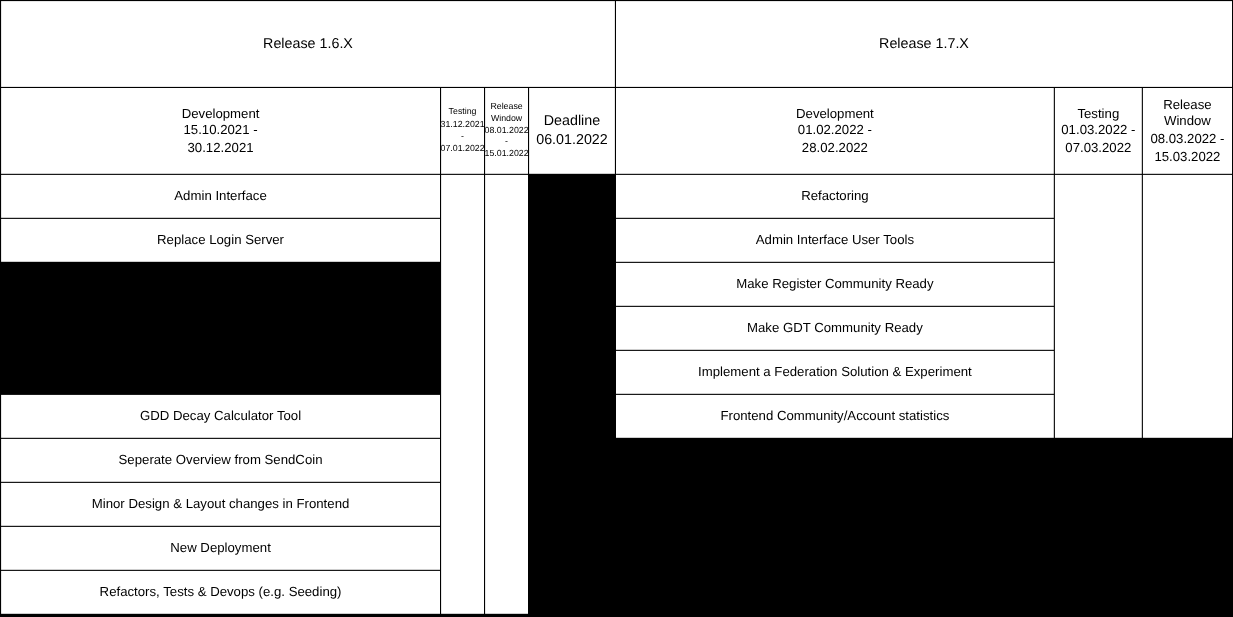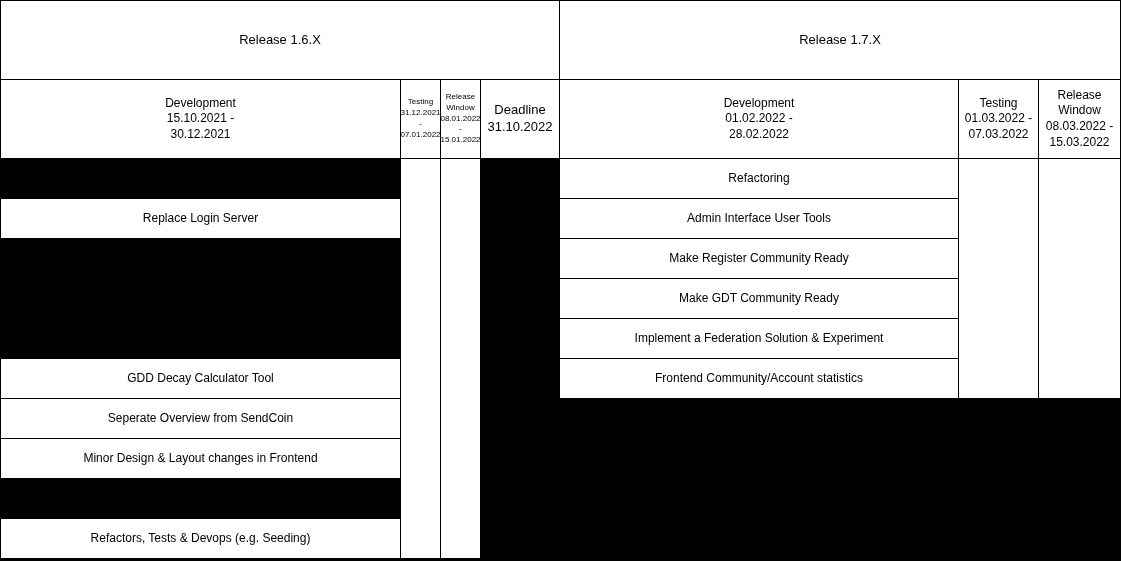--- a/index.html
+++ b/index.html
@@ -55,37 +55,39 @@
   <div class="cell small-header preline" style="grid-area:2/2/3/3">Testing
 31.12.2021
 -
 07.01.2022</div>
   <div class="cell small-header preline" style="grid-area:2/3/3/4">Release
 Window
 08.01.2022
 -
 15.01.2022</div>
   <div class="cell deadline-cell preline" style="grid-area:2/4/3/5">Deadline
-31.10.2022</div>
+06.01.2022</div>
 
   <div class="cell header-cell preline" style="grid-area:2/5/3/6">Development
 01.02.2022 -
 28.02.2022</div>
   <div class="cell header-cell preline" style="grid-area:2/6/3/7">Testing
 01.03.2022 -
 07.03.2022</div>
   <div class="cell header-cell preline" style="grid-area:2/7/3/8">Release
 Window
 08.03.2022 -
 15.03.2022</div>
 
+  <div class="cell task-cell" style="grid-area:3/1/4/2">Admin Interface</div>
   <div class="cell task-cell" style="grid-area:4/1/5/2">Replace Login Server</div>
   <div class="cell task-cell" style="grid-area:8/1/9/2">GDD Decay Calculator Tool</div>
   <div class="cell task-cell" style="grid-area:9/1/10/2">Seperate Overview from SendCoin</div>
   <div class="cell task-cell" style="grid-area:10/1/11/2">Minor Design &amp; Layout changes in Frontend</div>
+  <div class="cell task-cell" style="grid-area:11/1/12/2">New Deployment</div>
   <div class="cell task-cell" style="grid-area:12/1/13/2">Refactors, Tests &amp; Devops (e.g. Seeding)</div>
 
   <div class="cell" style="grid-area:3/2/13/3"></div>
   <div class="cell" style="grid-area:3/3/13/4"></div>
 
   <div class="cell task-cell" style="grid-area:3/5/4/6">Refactoring</div>
   <div class="cell task-cell" style="grid-area:4/5/5/6">Admin Interface User Tools</div>
   <div class="cell task-cell" style="grid-area:5/5/6/6">Make Register Community Ready</div>
   <div class="cell task-cell" style="grid-area:6/5/7/6">Make GDT Community Ready</div>
   <div class="cell task-cell" style="grid-area:7/5/8/6">Implement a Federation Solution &amp; Experiment</div>

